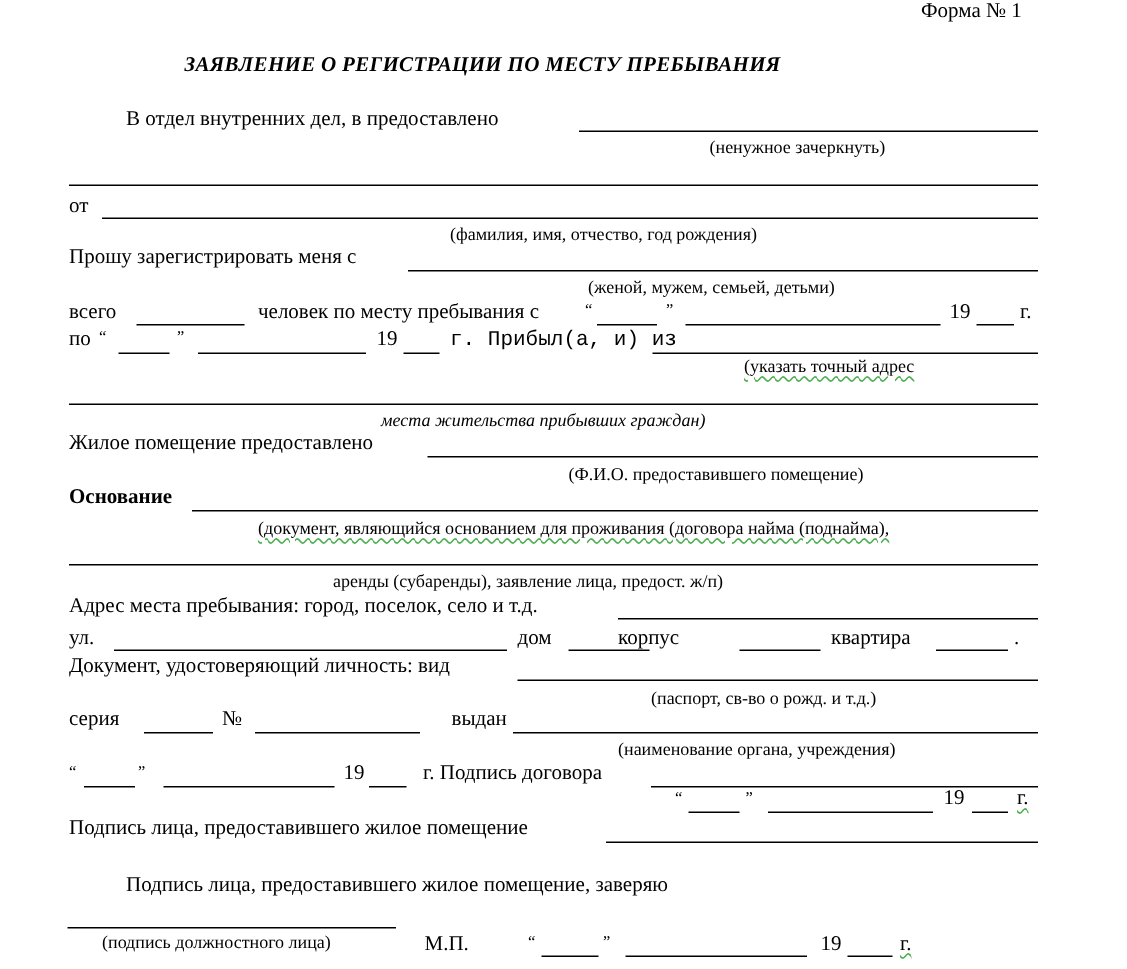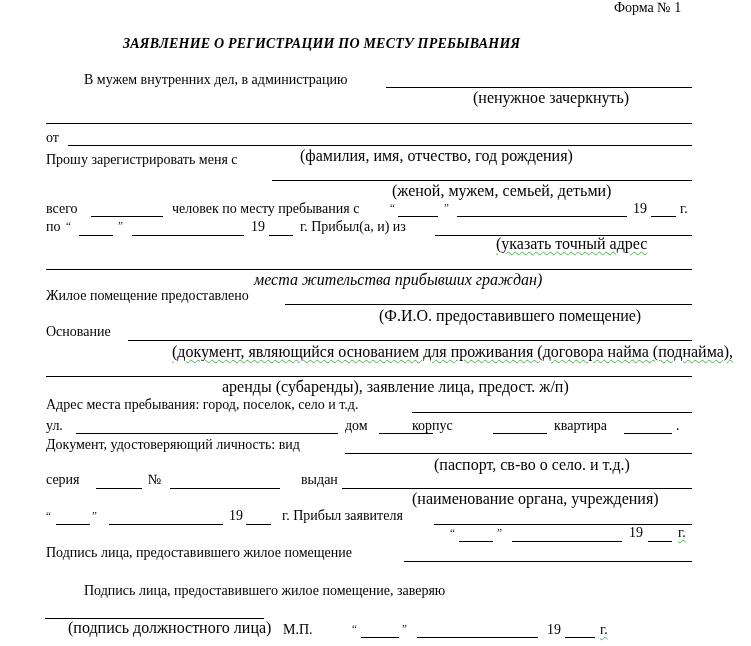--- a/index.html
+++ b/index.html
@@ -1,40 +1,40 @@
 <!DOCTYPE html>
 <html><head>
 <meta charset="utf-8">
 <style>
   html, body { margin:0; padding:0; background:#ffffff; }
   body { width:751px; height:646px; position:relative; overflow:hidden;
          font-family:"Liberation Serif", "DejaVu Serif", serif; color:#000; }
   .t { position:absolute; white-space:nowrap; font-size:14px; line-height:16px; }
-  .s { position:absolute; white-space:nowrap; font-size:16px; line-height:12px; }
+  .s { position:absolute; white-space:nowrap; font-size:12px; line-height:12px; }
   .ln { position:absolute; height:0; border-top:1px solid #000; }
   .title { position:absolute; font-weight:bold; font-size:14px; white-space:nowrap; letter-spacing:0.2px; }
   .sq { text-decoration: underline wavy #4caf50; text-decoration-thickness:1px; text-underline-offset:2px; }
 </style>
 </head>
 <body>
 
 <div class="t" style="left:614px;top:0px;font-size:14px;">Форма № 1</div>
 <div class="title" style="left:123px;top:36px;font-style:italic;">ЗАЯВЛЕНИЕ  О РЕГИСТРАЦИИ  ПО МЕСТУ ПРЕБЫВАНИЯ</div>
 
-<div class="t" style="left:84px;top:72px;">В мужем внутренних дел, в администрацию</div>
+<div class="t" style="left:84px;top:72px;">В отдел внутренних дел, в предоставлено</div>
 <div class="ln" style="left:386px;top:87px;width:306px;"></div>
 <div class="s" style="left:473px;top:92px;">(ненужное зачеркнуть)</div>
 
 <div class="ln" style="left:46px;top:123px;width:646px;"></div>
 
 <div class="t" style="left:46px;top:130px;">от</div>
 <div class="ln" style="left:68px;top:145px;width:624px;"></div>
 <div class="s" style="left:276px;top:150px;margin-left:24px;">(фамилия, имя,  отчество, год рождения)</div>
 
-<div class="t" style="left:46px;top:152px;">Прошу зарегистрировать меня с</div>
+<div class="t" style="left:46px;top:164px;">Прошу зарегистрировать меня с</div>
 <div class="ln" style="left:272px;top:180px;width:420px;"></div>
 <div class="s" style="left:392px;top:185px;">(женой, мужем,  семьей, детьми)</div>
 
 <div class="t" style="left:46px;top:201px;">всего</div>
 <div class="ln" style="left:91px;top:216px;width:72px;"></div>
 <div class="t" style="left:172px;top:201px;">человек по месту пребывания с</div>
 <div class="t" style="left:390px;top:199px;font-size:11px;">“</div>
 <div class="ln" style="left:398px;top:216px;width:40px;"></div>
 <div class="t" style="left:444px;top:199px;font-size:11px;">”</div>
 <div class="ln" style="left:457px;top:216px;width:170px;"></div>
@@ -42,32 +42,32 @@
 <div class="ln" style="left:651px;top:216px;width:25px;"></div>
 <div class="t" style="left:680px;top:201px;">г.</div>
 
 <div class="t" style="left:46px;top:219px;">по</div>
 <div class="t" style="left:66px;top:217px;font-size:11px;">“</div>
 <div class="ln" style="left:79px;top:235px;width:34px;"></div>
 <div class="t" style="left:118px;top:217px;font-size:11px;">”</div>
 <div class="ln" style="left:132px;top:235px;width:112px;"></div>
 <div class="t" style="left:251px;top:219px;">19</div>
 <div class="ln" style="left:269px;top:235px;width:24px;"></div>
-<div class="t" style="left:300px;top:219px;">г. Прибыл(а, и) из</div>
+<div class="t" style="left:300px;top:219px;font-family:Liberation Mono, monospace;">г. Прибыл(а, и) из</div>
 <div class="ln" style="left:435px;top:235px;width:257px;"></div>
 <div class="s" style="left:496px;top:238px;"><span class="sq">(указать точный адрес</span></div>
 
 <div class="ln" style="left:46px;top:269px;width:646px;"></div>
 <div class="s" style="left:254px;top:274px;font-style:italic;">места жительства прибывших граждан)</div>
 
 <div class="t" style="left:46px;top:288px;">Жилое помещение предоставлено</div>
 <div class="ln" style="left:285px;top:304px;width:407px;"></div>
 <div class="s" style="left:379px;top:310px;">(Ф.И.О.  предоставившего помещение)</div>
 
-<div class="t" style="left:46px;top:324px;">Основание</div>
+<div class="t" style="left:46px;top:324px;font-weight:bold;">Основание</div>
 <div class="ln" style="left:128px;top:340px;width:564px;"></div>
 <div class="s" style="left:172px;top:346px;font-family:Liberation Serif, serif;"><span class="sq">(документ, являющийся основанием для проживания (договора найма (поднайма),</span></div>
 
 <div class="ln" style="left:46px;top:376px;width:646px;"></div>
 <div class="s" style="left:222px;top:381px;">аренды (субаренды), заявление лица, предост. ж/п)</div>
 
 <div class="t" style="left:46px;top:397px;">Адрес места пребывания: город, поселок, село и т.д.</div>
 <div class="ln" style="left:412px;top:412px;width:280px;"></div>
 
 <div class="t" style="left:46px;top:418px;">ул.</div>
@@ -75,37 +75,37 @@
 <div class="t" style="left:345px;top:418px;">дом</div>
 <div class="ln" style="left:379px;top:433px;width:54px;"></div>
 <div class="t" style="left:412px;top:418px;">корпус</div>
 <div class="ln" style="left:493px;top:433px;width:54px;"></div>
 <div class="t" style="left:554px;top:418px;">квартира</div>
 <div class="ln" style="left:624px;top:433px;width:48px;"></div>
 <div class="t" style="left:676px;top:418px;">.</div>
 
 <div class="t" style="left:46px;top:437px;">Документ, удостоверяющий личность: вид</div>
 <div class="ln" style="left:345px;top:453px;width:347px;"></div>
-<div class="s" style="left:434px;top:459px;">(паспорт, св-во о село. и т.д.)</div>
+<div class="s" style="left:434px;top:459px;">(паспорт, св-во о рожд. и т.д.)</div>
 
 <div class="t" style="left:46px;top:472px;">серия</div>
 <div class="ln" style="left:96px;top:488px;width:46px;"></div>
 <div class="t" style="left:148px;top:472px;">№</div>
 <div class="ln" style="left:170px;top:488px;width:110px;"></div>
 <div class="t" style="left:301px;top:472px;">выдан</div>
 <div class="ln" style="left:342px;top:488px;width:350px;"></div>
 <div class="s" style="left:412px;top:493px;">(наименование органа, учреждения)</div>
 
 <div class="t" style="left:46px;top:507px;font-size:11px;">“</div>
 <div class="ln" style="left:56px;top:524px;width:34px;"></div>
 <div class="t" style="left:92px;top:507px;font-size:11px;">”</div>
 <div class="ln" style="left:109px;top:524px;width:114px;"></div>
 <div class="t" style="left:229px;top:508px;">19</div>
 <div class="ln" style="left:246px;top:524px;width:25px;"></div>
-<div class="t" style="left:282px;top:508px;">г. Прибыл заявителя</div>
+<div class="t" style="left:282px;top:508px;">г. Подпись договора</div>
 <div class="ln" style="left:434px;top:524px;width:258px;"></div>
 
 <div class="t" style="left:450px;top:524px;font-size:11px;">“</div>
 <div class="ln" style="left:459px;top:541px;width:34px;"></div>
 <div class="t" style="left:497px;top:524px;font-size:11px;">”</div>
 <div class="ln" style="left:512px;top:541px;width:110px;"></div>
 <div class="t" style="left:629px;top:525px;">19</div>
 <div class="ln" style="left:648px;top:541px;width:24px;"></div>
 <div class="t" style="left:678px;top:525px;"><span class="sq">г.</span></div>
 

